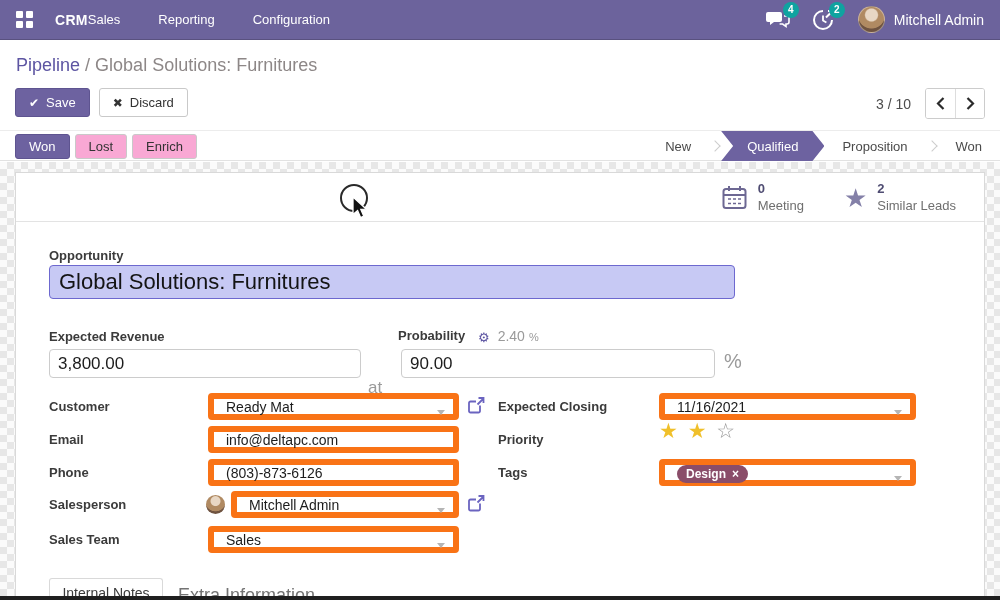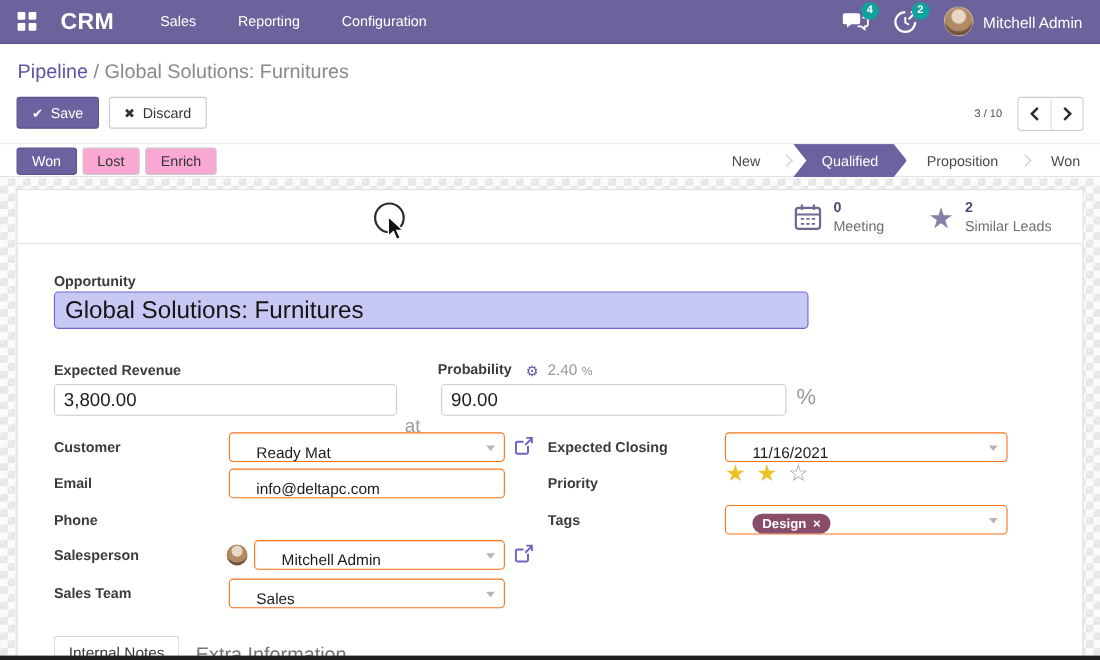--- a/index.html
+++ b/index.html
@@ -4,21 +4,21 @@
 <style>
   * { box-sizing: border-box; margin: 0; padding: 0; }
   body { font-family: "Liberation Sans", sans-serif; background: #fff; }
   #screen { position: relative; width: 1000px; height: 600px; overflow: hidden; background: #fff; }
 
   
   .navbar { position: absolute; top: 0; left: 0; right: 0; height: 40px; background: #6c639c;
             border-bottom: 1px solid #59517f; display: flex; align-items: center; padding: 0 16px; color: #fff; }
   .apps-icon { width: 17px; height: 17px; display: grid; grid-template-columns: 7px 7px; grid-template-rows: 7px 7px; gap: 3px; margin-right: 22px; cursor: pointer; }
   .apps-icon span { background: #fff; border-radius: 1px; }
-  .brand { font-size: 21px; font-weight: bold; margin-right: 42px; letter-spacing: .3px; }
+  .brand { font-size: 14px; font-weight: bold; letter-spacing: .3px; }
   .menu-item { font-size: 13px; margin-right: 38px; cursor: pointer; }
   .nav-right { margin-left: auto; display: flex; align-items: center; gap: 20px; }
   .icon-wrap { position: relative; width: 26px; height: 22px; cursor: pointer; }
   .nav-badge { position: absolute; top: -7px; right: -7px; background: #0fa3a0; color: #fff; font-size: 10px;
                min-width: 16px; height: 16px; line-height: 16px; border-radius: 8px; text-align: center; font-weight: bold; }
   .user-block { display: flex; align-items: center; gap: 9px; cursor: pointer; }
   .avatar { width: 27px; height: 27px; border-radius: 50%;
             background: radial-gradient(circle at 50% 32%, #e8d7c4 0 28%, #b08a62 34% 62%, #6f5340 66%);
             border: 1px solid rgba(255,255,255,.35); }
   .user-name { font-size: 14px; }
@@ -27,21 +27,21 @@
   .control-panel { position: absolute; top: 40px; left: 0; right: 0; height: 90px; background: #fff; }
   .breadcrumb { position: absolute; top: 15px; left: 16px; font-size: 18px; }
   .bc-parent { color: #5d55a2; cursor: pointer; }
   .bc-sep, .bc-current { color: #8d8787; }
   .actions { position: absolute; top: 48px; left: 15px; display: flex; gap: 9px; }
   .btn { font-size: 13px; padding: 6px 13px; border-radius: 3px; border: 1px solid #c9c9c9; background: #fff;
          color: #333; display: inline-flex; align-items: center; gap: 7px; cursor: pointer; }
   .btn-primary { background: #6d62a0; border-color: #5e5490; color: #fff; }
   .btn .glyph { font-size: 12px; }
   .pager { position: absolute; top: 48px; right: 15px; display: flex; align-items: center; gap: 14px; }
-  .pager-value { font-size: 10px; color: #4c4c4c; }
+  .pager-value { font-size: 14px; color: #4c4c4c; }
   .pager-btns { display: flex; border: 1px solid #ccc; border-radius: 3px; overflow: hidden; background: #fff; }
   .pager-btn { width: 29px; height: 29px; display: flex; align-items: center; justify-content: center; cursor: pointer; background: #fff; }
   .pager-btn + .pager-btn { border-left: 1px solid #ddd; }
 
   
   .status-row { position: absolute; top: 130px; left: 0; right: 0; height: 31px; background: #fff;
                 border-top: 1px solid #ececec; border-bottom: 1px solid #e2e2e2; }
   .status-buttons { position: absolute; left: 15px; top: 3px; display: flex; gap: 5px; }
   .status-btn { font-size: 13px; padding: 4px 13px; border: 1px solid #c9c9c9; border-radius: 3px; background: #f9a8d4; color: #333; cursor: pointer; }
   .status-btn.active { background: #6d62a0; color: #fff; border-color: #5e5490; }
@@ -82,22 +82,22 @@
   .at-label { position: absolute; left: 352px; top: 181px; font-size: 17px; color: #9a9a9a; margin-top: 24px; }
   .prob-label { left: 382px; top: 155px; }
   .prob-extra { position: absolute; left: 462px; top: 155px; display: flex; align-items: baseline; gap: 4px; }
   .gear { font-size: 13px; color: #5d55a2; cursor: pointer; line-height: 1; position: relative; top: 1px; }
   .prob-auto { font-size: 14px; color: #9a9a9a; margin-left: 4px; }
   .prob-auto-pct { font-size: 11px; color: #9a9a9a; }
   .prob-input { position: absolute; left: 385px; top: 176px; width: 314px; height: 29px; border: 1px solid #ccc;
                 border-radius: 4px; font-size: 17px; padding: 0 8px; color: #1c1c1c; font-family: "Liberation Sans", sans-serif; }
   .pct-label { position: absolute; left: 708px; top: 177px; font-size: 20px; color: #9a9a9a; }
 
-  .field-box { position: absolute; height: 27px; border: 1px solid #f97316; border-radius: 4px; background: #fff;
-               display: flex; align-items: flex-end; padding: 0 24px; font-size: 14px; color: #1c1c1c; cursor: text; }
+  .field-box { position: absolute; height: 27px; border: 6px solid #f97316; border-radius: 4px; background: #fff;
+               display: flex; align-items: flex-start; padding: 0 12px; font-size: 14px; color: #1c1c1c; cursor: text; }
   .field-box .caret { position: absolute; right: 8px; top: 11px; width: 0; height: 0;
                       border-left: 4px solid transparent; border-right: 4px solid transparent; border-top: 5px solid #b5b5b5; }
   .lc { left: 192px; width: 251px; }
   .rc { left: 643px; width: 257px; }
   .row1 { top: 220px; } .row2 { top: 253px; } .row3 { top: 286px; } .row4 { top: 318px; } .row5 { top: 353px; }
   .l-lbl { left: 33px; } .r-lbl { left: 482px; }
   .lbl-row1 { top: 226px; } .lbl-row2 { top: 259px; } .lbl-row3 { top: 292px; } .lbl-row4 { top: 324px; } .lbl-row5 { top: 359px; }
   .ext-link { position: absolute; left: 452px; cursor: pointer; }
   .ext-row1 { top: 224px; } .ext-row4 { top: 322px; }
   .sp-avatar { position: absolute; left: 190px; top: 322px; width: 19px; height: 19px; border-radius: 50%;
@@ -263,20 +263,23 @@
         <path d="M12 8.5 v5.5 a1.5 1.5 0 0 1 -1.5 1.5 h-8 a1.5 1.5 0 0 1 -1.5 -1.5 v-8 a1.5 1.5 0 0 1 1.5 -1.5 h5.5" fill="none" stroke="#6b64c0" stroke-width="1.8"></path>
         <path d="M9.5 7.5 L15.5 1.5 M10.5 1 h5 v5" fill="none" stroke="#6b64c0" stroke-width="1.8"></path>
       </svg>
 
       <div class="lbl l-lbl lbl-row2">Email</div>
       <div class="field-box lc row2">
         <span>info@deltapc.com</span>
       </div>
 
       <div class="lbl l-lbl lbl-row3">Phone</div>
+      <div class="field-box lc row3">
+        <span>(803)-873-6126</span>
+      </div>
 
       <div class="lbl l-lbl lbl-row4">Salesperson</div>
       <div class="sp-avatar"></div>
       <div class="field-box sp-box row4">
         <span>Mitchell Admin</span>
         <span class="caret"></span>
       </div>
       <svg class="ext-link ext-row4" width="17" height="17" viewBox="0 0 17 17">
         <path d="M12 8.5 v5.5 a1.5 1.5 0 0 1 -1.5 1.5 h-8 a1.5 1.5 0 0 1 -1.5 -1.5 v-8 a1.5 1.5 0 0 1 1.5 -1.5 h5.5" fill="none" stroke="#6b64c0" stroke-width="1.8"></path>
         <path d="M9.5 7.5 L15.5 1.5 M10.5 1 h5 v5" fill="none" stroke="#6b64c0" stroke-width="1.8"></path>

